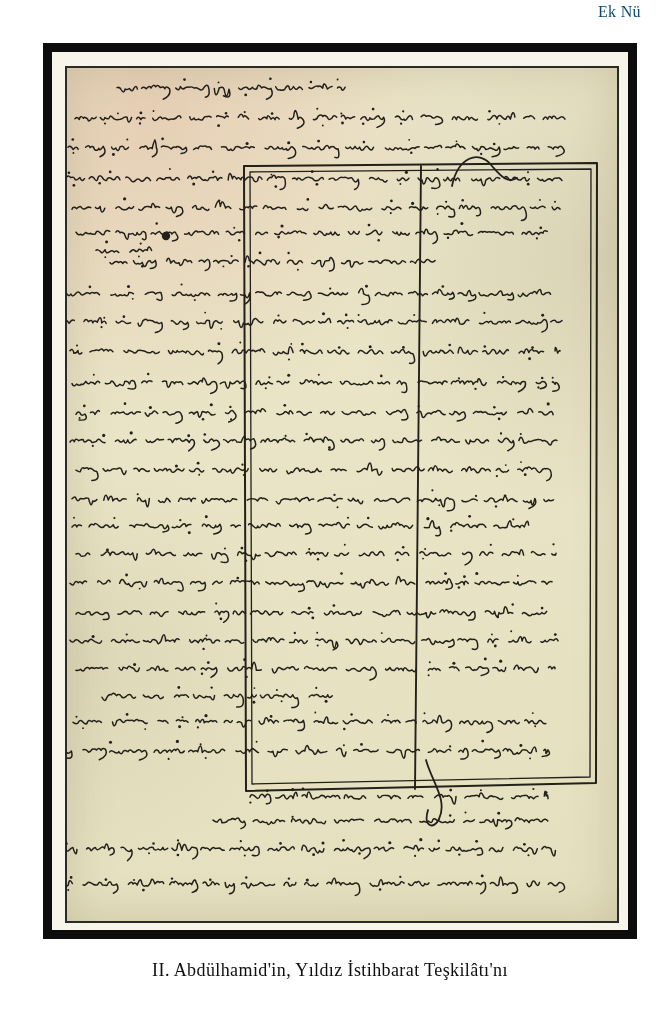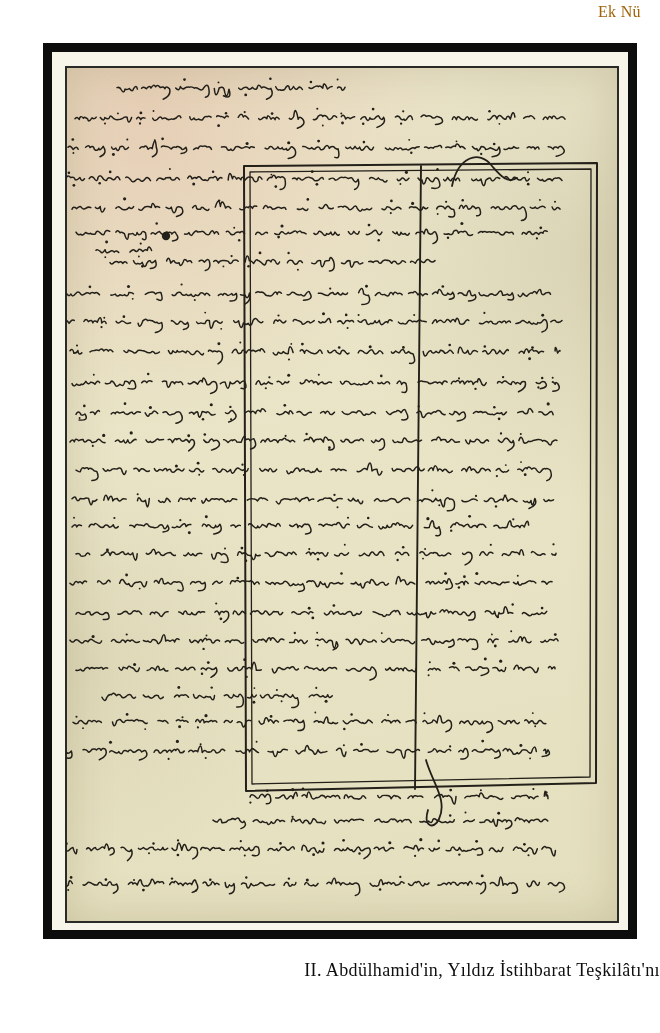--- a/index.html
+++ b/index.html
@@ -7,21 +7,21 @@
     width:660px;height:1033px;
     background:#ffffff;
     position:relative;
     overflow:hidden;
     font-family:"Liberation Serif", serif;
   }
   .page{position:absolute;inset:0;}
   .corner-label{
     position:absolute;top:2px;left:598px;
     font:16px/20px "Liberation Serif", serif;
-    color:#a16207;white-space:nowrap;
+    color:#0c4a6e;white-space:nowrap;
     letter-spacing:.3px;
   }
   
   .frame{
     position:absolute;left:43px;top:43px;
     width:576px;height:878px;
     border:9px solid #0c0c0c;
     background:#f7f4ea;
   }
   
@@ -32,21 +32,21 @@
     background:
       radial-gradient(circle at 14% 5%, rgba(221,168,146,.38), rgba(221,168,146,0) 34%),
       radial-gradient(circle at 96% 22%, rgba(120,108,70,.14), rgba(120,108,70,0) 30%),
       radial-gradient(circle at 4% 70%, rgba(130,118,78,.10), rgba(130,118,78,0) 26%),
       linear-gradient(168deg,#ece7cc 0%, #e9e4c6 45%, #e4dfbe 100%);
     box-shadow:inset 0 0 46px rgba(116,100,56,.22);
   }
   svg.ink{position:absolute;left:0;top:0;pointer-events:none;}
   .caption{
     position:absolute;left:0;right:0;top:957px;
-    text-align:right;
+    text-align:center;
     font:18px/26px "Liberation Serif", serif;
     color:#0e0e0e;
     letter-spacing:.4px;
   }
 </style>
 </head>
 <body>
 
 <div class="page">
 

